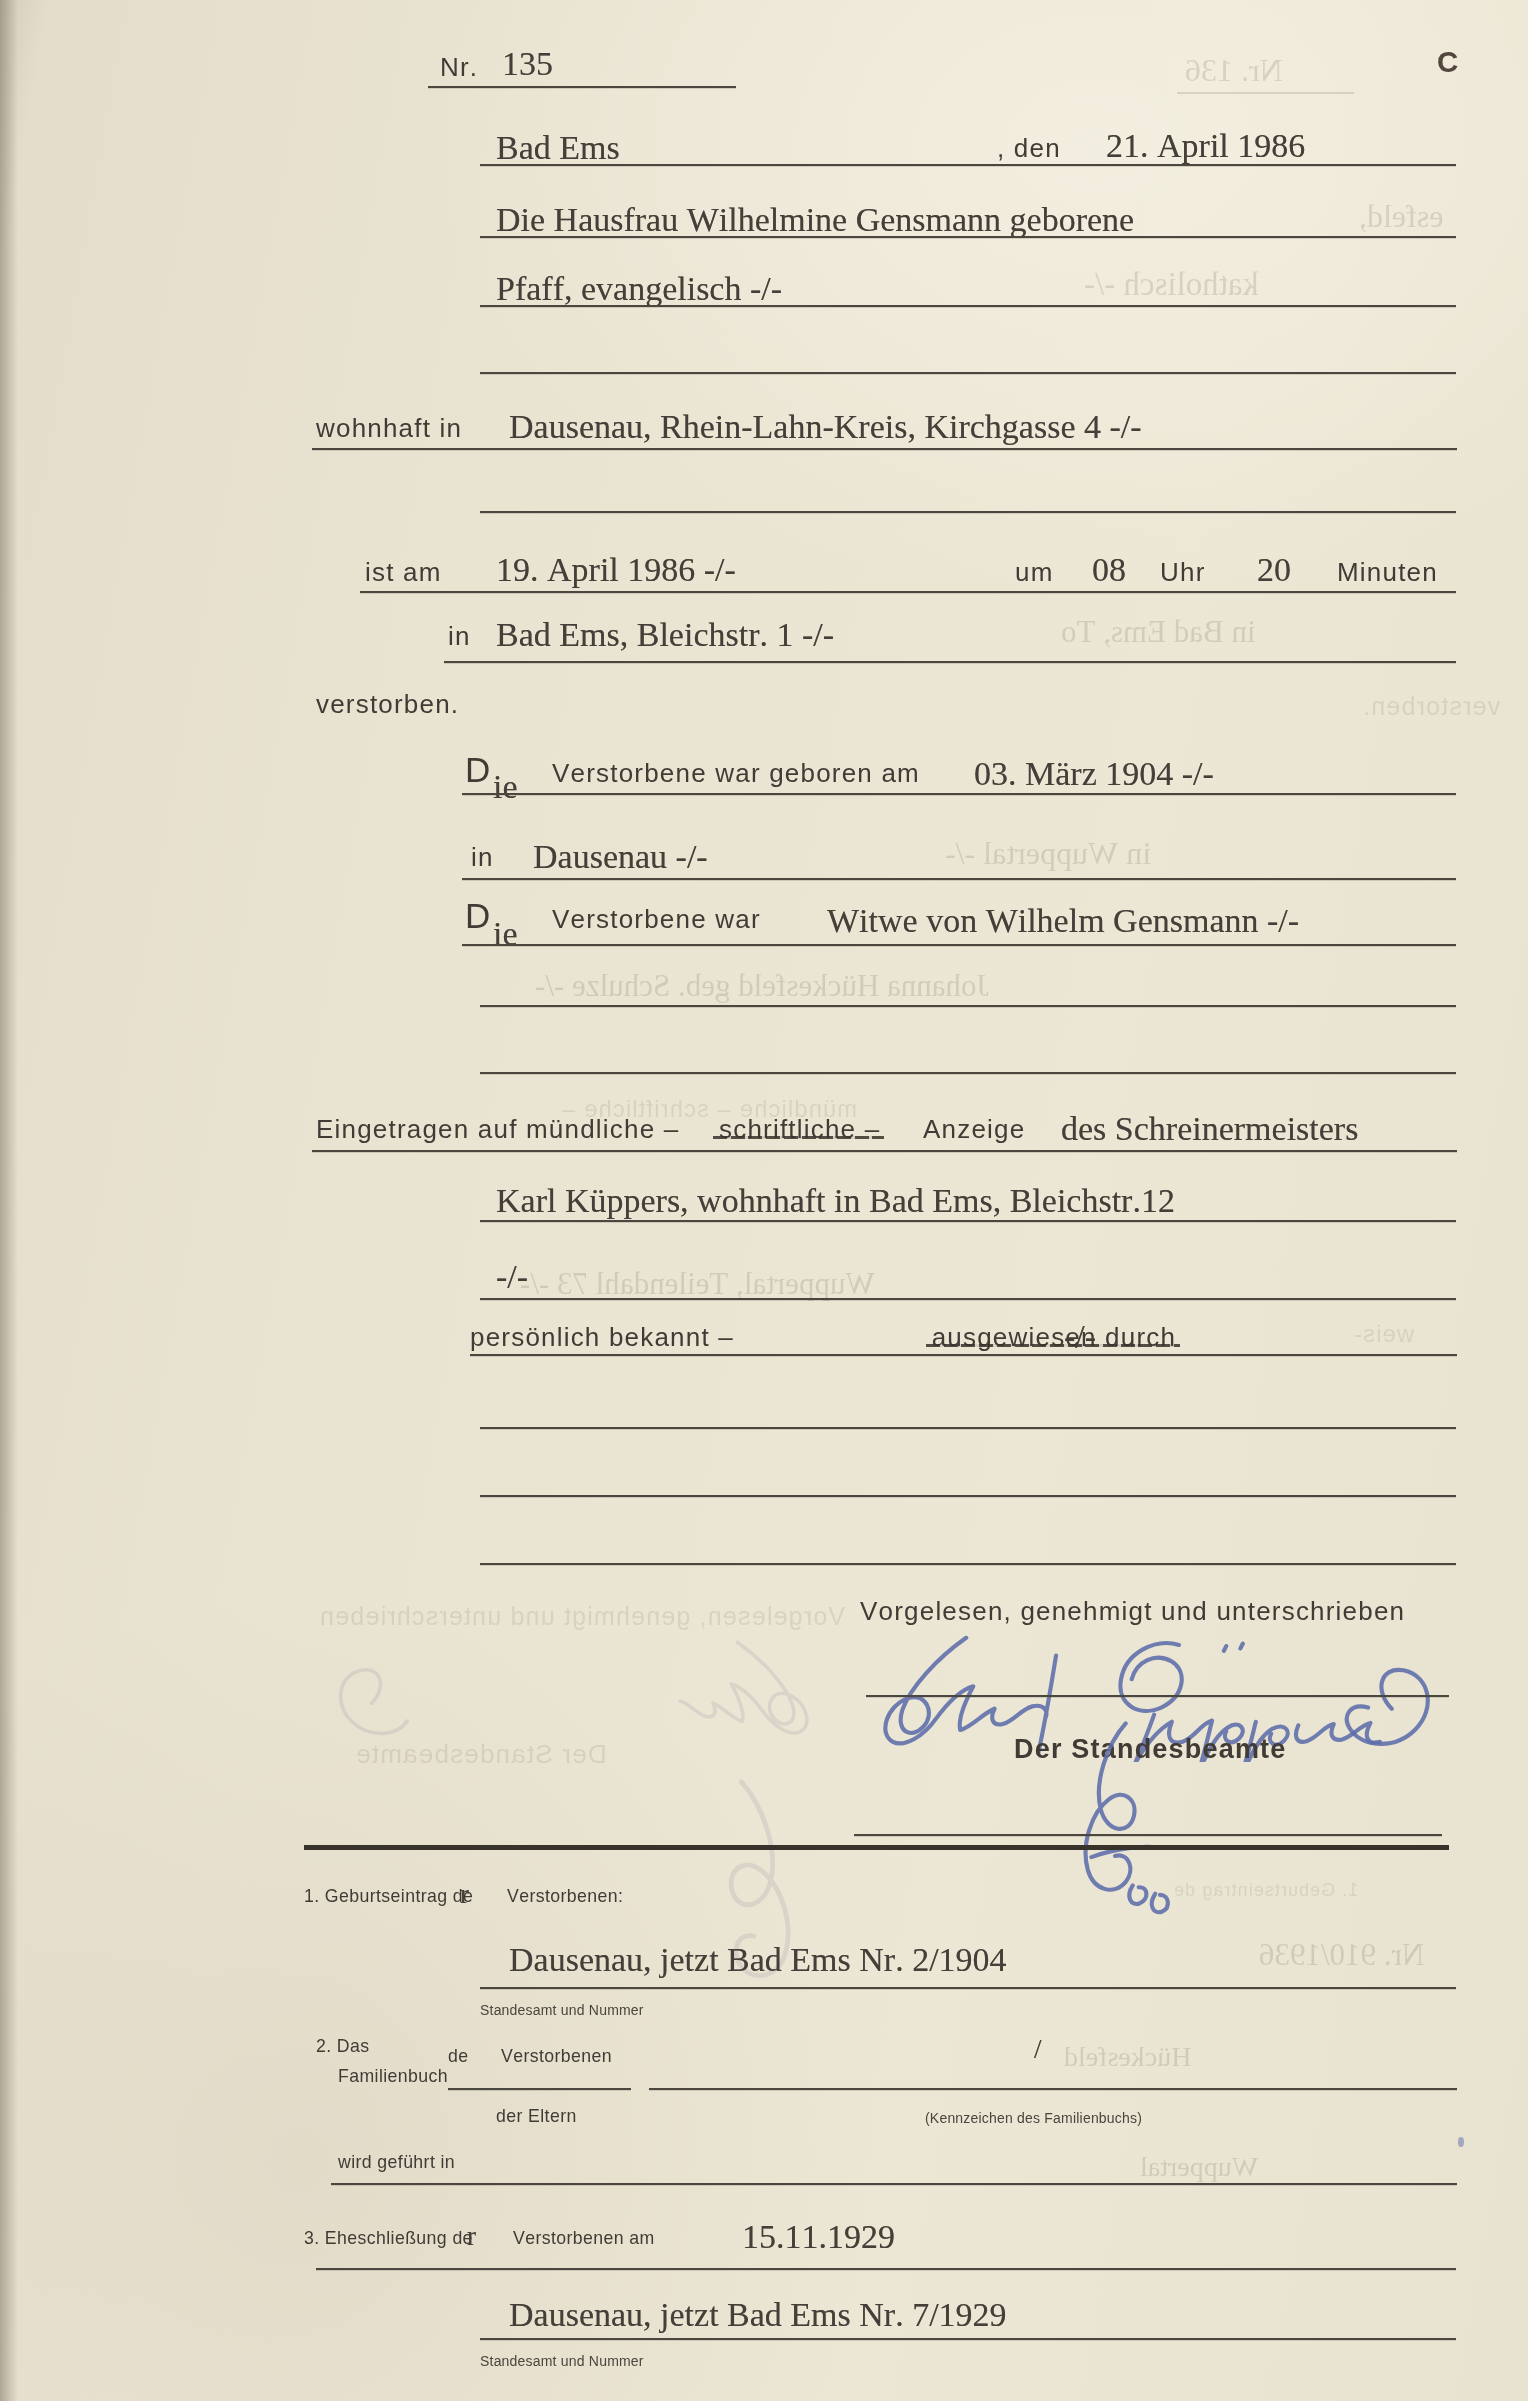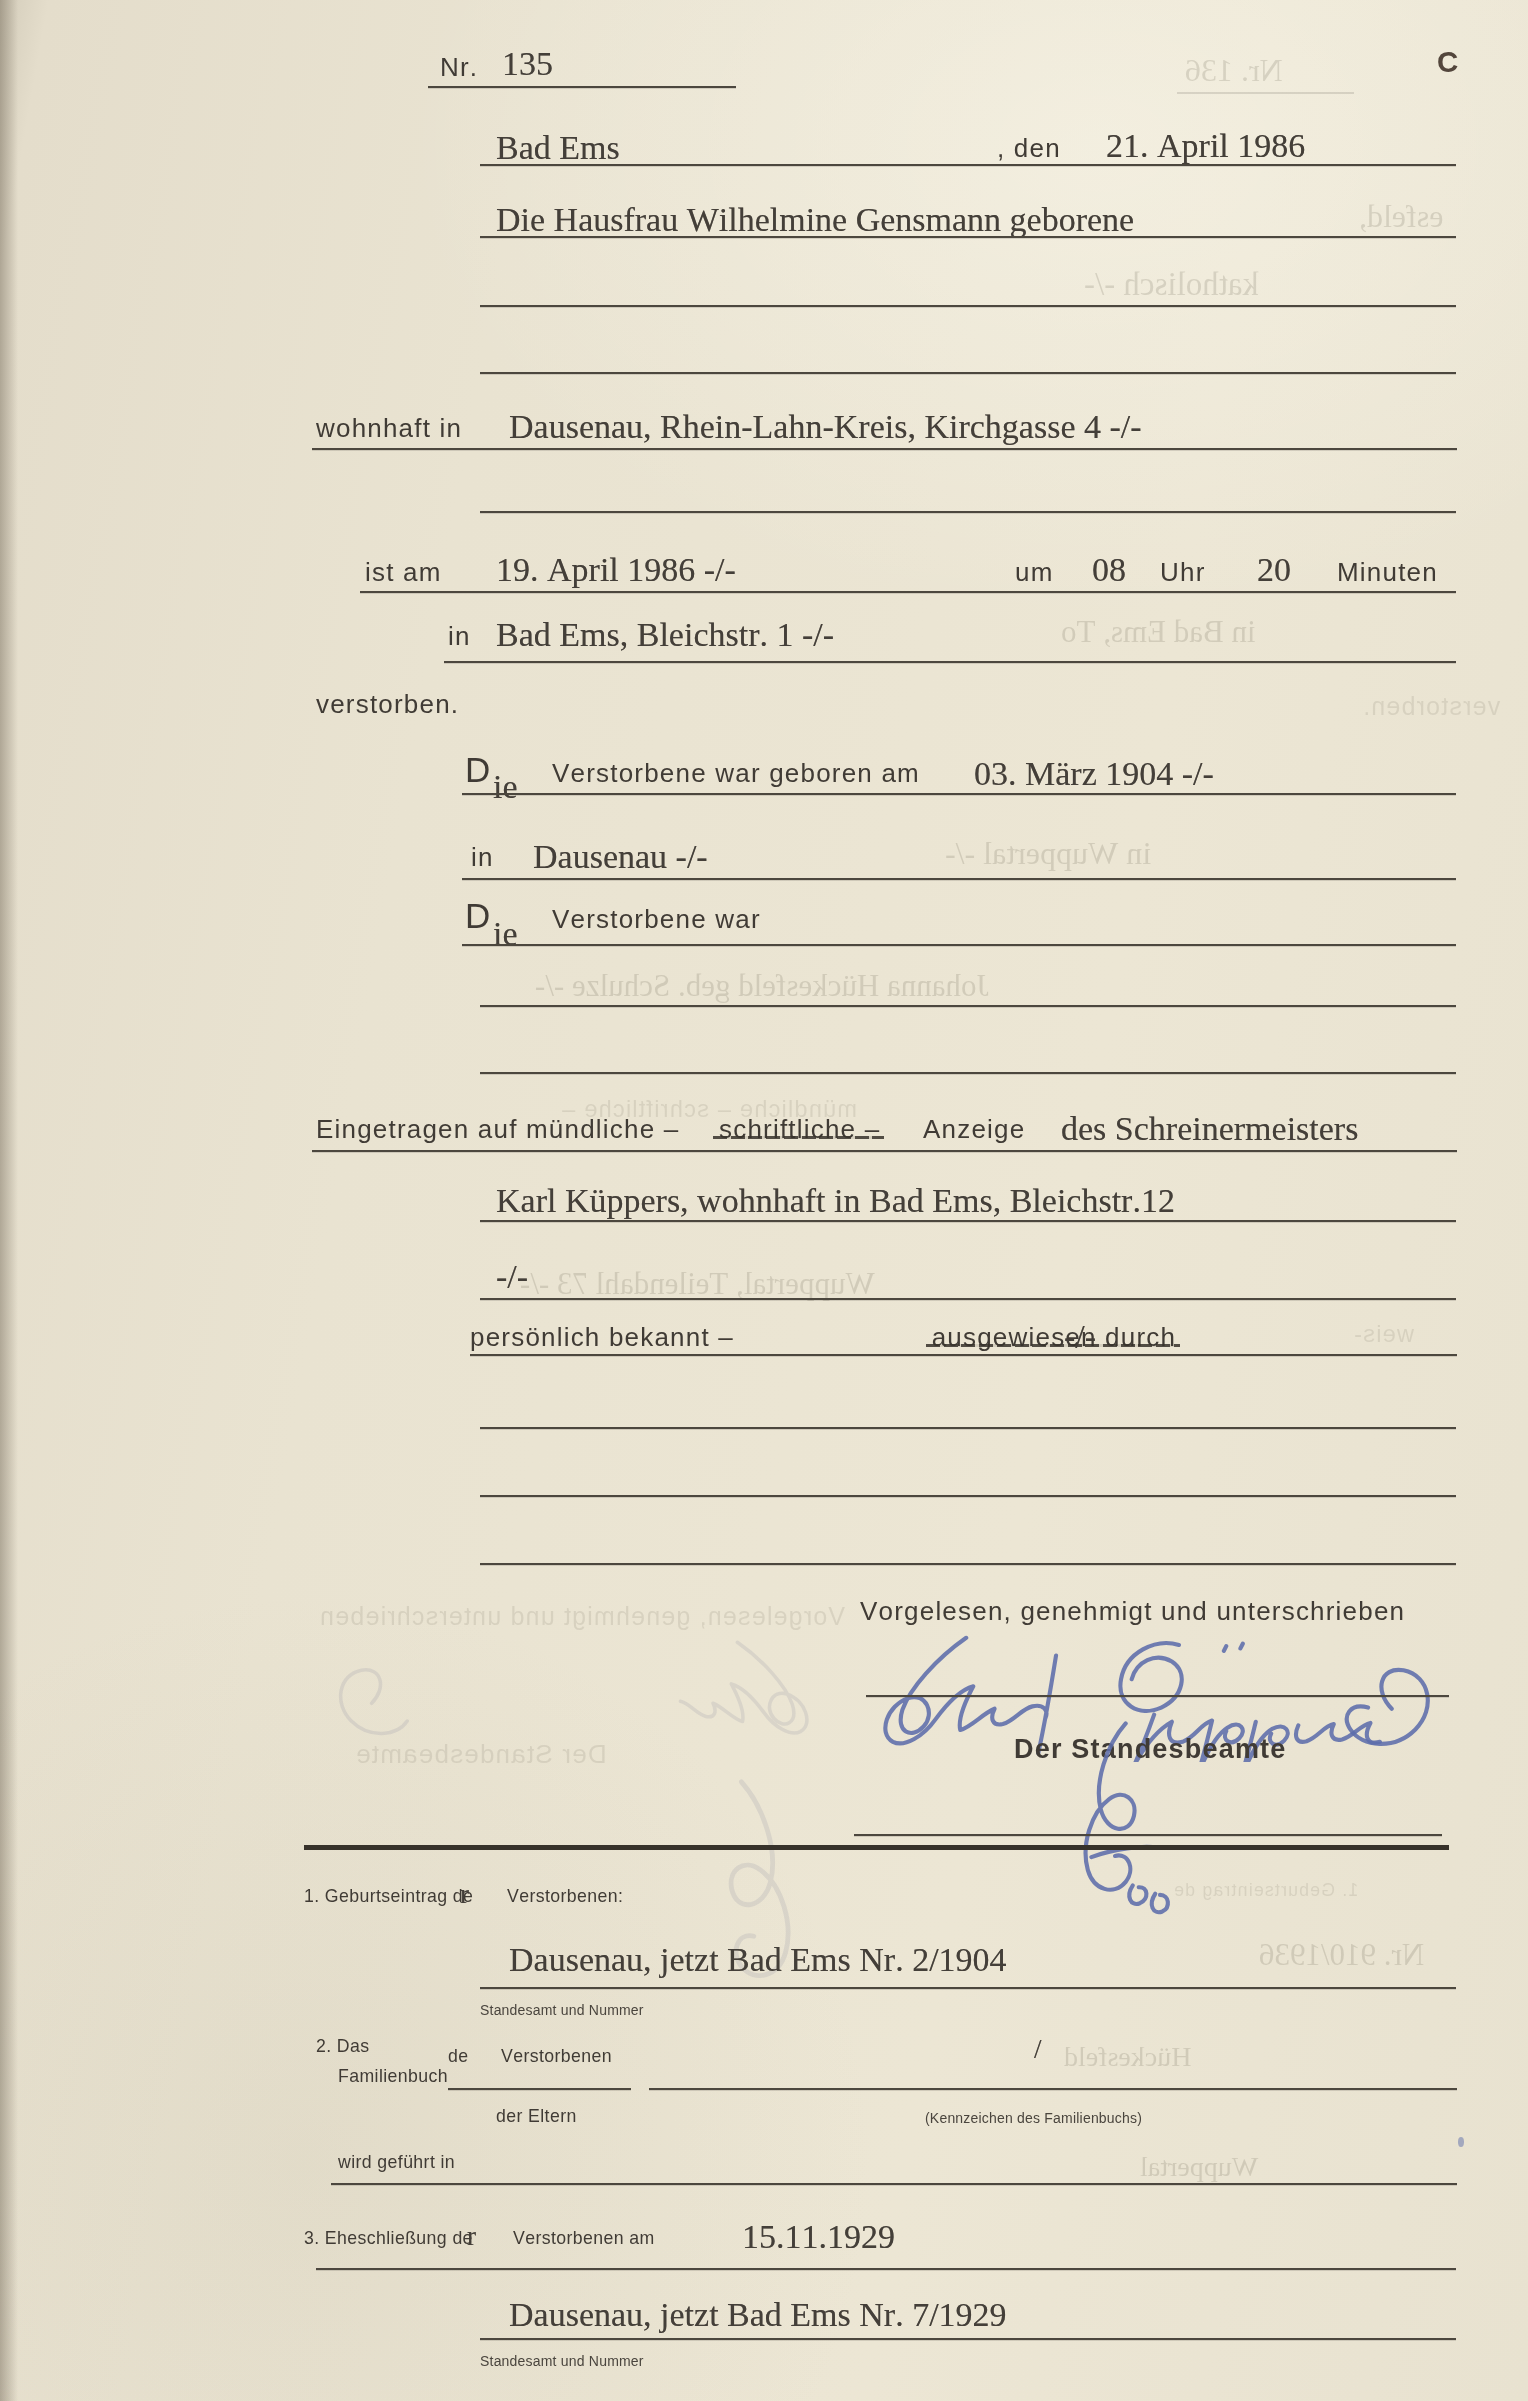--- a/index.html
+++ b/index.html
@@ -79,20 +79,21 @@
 
   
   <span class="abs typed" style="left:496px;top:130px">Bad Ems</span>
   <span class="abs printed" style="left:997px;top:135px">, den</span>
   <span class="abs typed" style="left:1106px;top:128px">21. April 1986</span>
   <div class="rule" style="left:480px;top:164px;width:976px"></div>
 
   
   <span class="abs typed" style="left:496px;top:202px">Die Hausfrau Wilhelmine Gensmann geborene</span>
   <div class="rule" style="left:480px;top:236px;width:976px"></div>
+  <span class="abs typed" style="left:496px;top:271px">Pfaff, evangelisch -/-</span>
   <div class="rule" style="left:480px;top:305px;width:976px"></div>
   <div class="rule" style="left:480px;top:372px;width:976px"></div>
 
   
   <span class="abs printed" style="left:316px;top:415px">wohnhaft in</span>
   <span class="abs typed" style="left:509px;top:409px">Dausenau, Rhein-Lahn-Kreis, Kirchgasse 4 -/-</span>
   <div class="rule" style="left:312px;top:448px;width:1145px"></div>
   <div class="rule" style="left:480px;top:511px;width:976px"></div>
 
   
@@ -119,20 +120,21 @@
   <div class="rule" style="left:462px;top:793px;width:994px"></div>
 
   <span class="abs printed" style="left:471px;top:844px">in</span>
   <span class="abs typed" style="left:533px;top:839px">Dausenau -/-</span>
   <div class="rule" style="left:462px;top:878px;width:994px"></div>
 
   
   <span class="abs printed fs60" style="left:465px;top:898px">D</span>
   <span class="abs typed" style="left:493px;top:916px">ie</span>
   <span class="abs printed" style="left:552px;top:906px">Verstorbene war</span>
+  <span class="abs typed" style="left:827px;top:903px">Witwe von Wilhelm Gensmann -/-</span>
   <div class="rule" style="left:462px;top:944px;width:994px"></div>
   <div class="rule" style="left:480px;top:1005px;width:976px"></div>
   <div class="rule" style="left:480px;top:1072px;width:976px"></div>
 
   
   <span class="abs printed" style="left:316px;top:1116px">Eingetragen auf mündliche –</span>
   <span class="abs printed struck" style="left:719px;top:1116px">schriftliche –</span>
   <span class="abs printed" style="left:923px;top:1116px">Anzeige</span>
   <span class="abs typed" style="left:1061px;top:1111px">des Schreinermeisters</span>
   <div class="rule" style="left:312px;top:1150px;width:1145px"></div>

